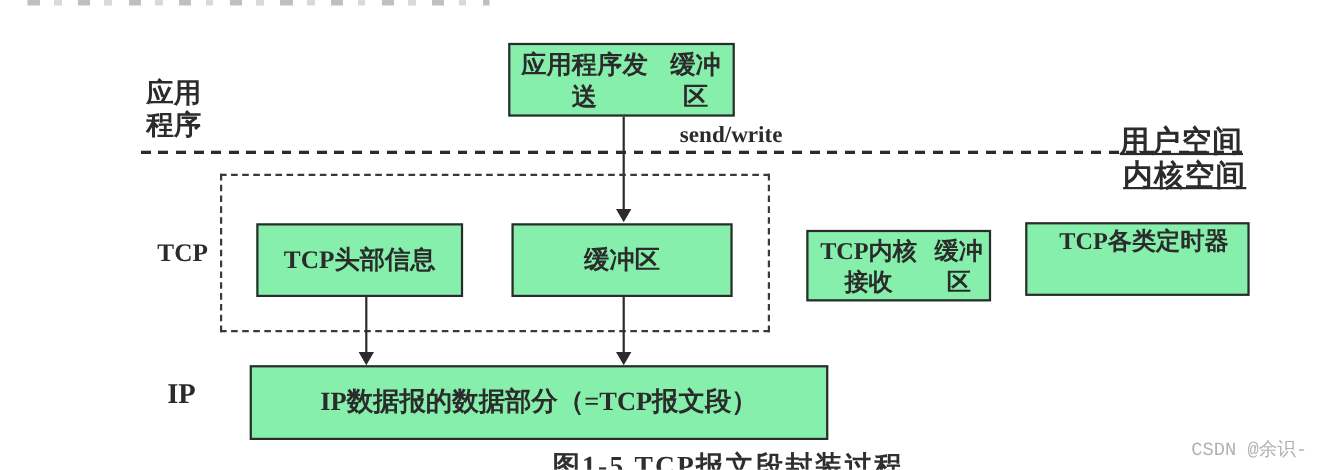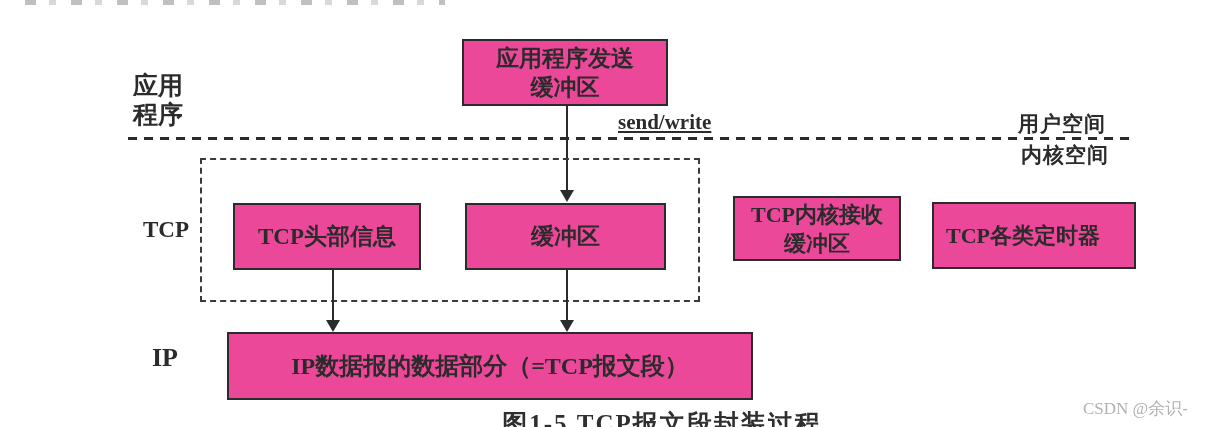--- a/index.html
+++ b/index.html
@@ -4,27 +4,27 @@
 <style>
   html,body{margin:0;padding:0;}
   body{
     width:1219px;height:427px;
     background:#ffffff;
     font-family:"Liberation Serif","DejaVu Serif",serif;
     position:relative;
     overflow:hidden;
     color:#2b2b2b;
   }
-  .abs{position:absolute;text-decoration:underline;}
+  .abs{position:absolute;}
   .box{
     position:absolute;
     border:2px solid #2b2b2b;
-    background:#ec4899;
+    background:#86efac;
     display:flex;
-    flex-direction:column;
+    flex-direction:row;
     align-items:center;
     justify-content:center;
     font-weight:bold;
     text-align:center;
     box-sizing:border-box;
   }
   .box .ln{display:block;line-height:29px;}
   .side-label{
     position:absolute;
     font-weight:bold;
@@ -49,42 +49,43 @@
     background:repeating-linear-gradient(90deg,#2b2b2b 0 9px,transparent 9px 16px);
   }
   .dashed-rect{
     position:absolute;
     border:2px dashed #3a3a3a;
     box-sizing:border-box;
   }
   .space-label{
     position:absolute;
     font-weight:bold;
-    font-size:21px;
+    font-size:27px;
     letter-spacing:1px;
+    text-decoration:underline;
   }
   .remnant{
     position:absolute;
     left:25px;top:0;width:420px;height:5px;
     background:repeating-linear-gradient(90deg,rgba(140,140,140,.55) 0 11px,transparent 11px 24px,rgba(160,160,160,.4) 24px 31px,transparent 31px 46px);
   }
   .caption{
     position:absolute;
     left:452px;top:407px;
     width:420px;
     font-size:25px;
     font-weight:bold;
     text-align:center;
     letter-spacing:2px;
     color:#2f2f2f;
   }
   .watermark{
     position:absolute;
     left:1083px;top:397px;
-    font-family:Liberation Serif, serif;
+    font-family:Liberation Mono, monospace;
     font-size:17px;
     color:#b3b1af;
     white-space:nowrap;
   }
 </style>
 </head>
 <body>
 
 <div class="remnant"></div>
 
@@ -109,21 +110,21 @@
 <div class="dashed-rect" style="left:200px;top:158px;width:500px;height:144px;"></div>
 
 <div class="box" style="left:233px;top:203px;width:188px;height:67px;font-size:23px;">
   <span class="ln">TCP头部信息</span>
 </div>
 
 <div class="box" style="left:465px;top:203px;width:201px;height:67px;font-size:23px;">
   <span class="ln">缓冲区</span>
 </div>
 
-<div class="box" style="left:733px;top:196px;width:168px;height:65px;font-size:22px;text-align:center;">
+<div class="box" style="left:733px;top:209px;width:168px;height:65px;font-size:22px;text-align:center;">
   <span class="ln">TCP内核接收</span>
   <span class="ln">缓冲区</span>
 </div>
 
 <div class="box" style="left:932px;top:202px;width:204px;height:67px;font-size:22px;align-items:flex-start;padding-left:12px;text-align:left;">
   <span class="ln">TCP各类定时器</span>
 </div>
 
 <div class="vline" style="left:332px;top:270px;height:51px;"></div>
 <div class="arrowhead" style="left:326px;top:320px;"></div>

